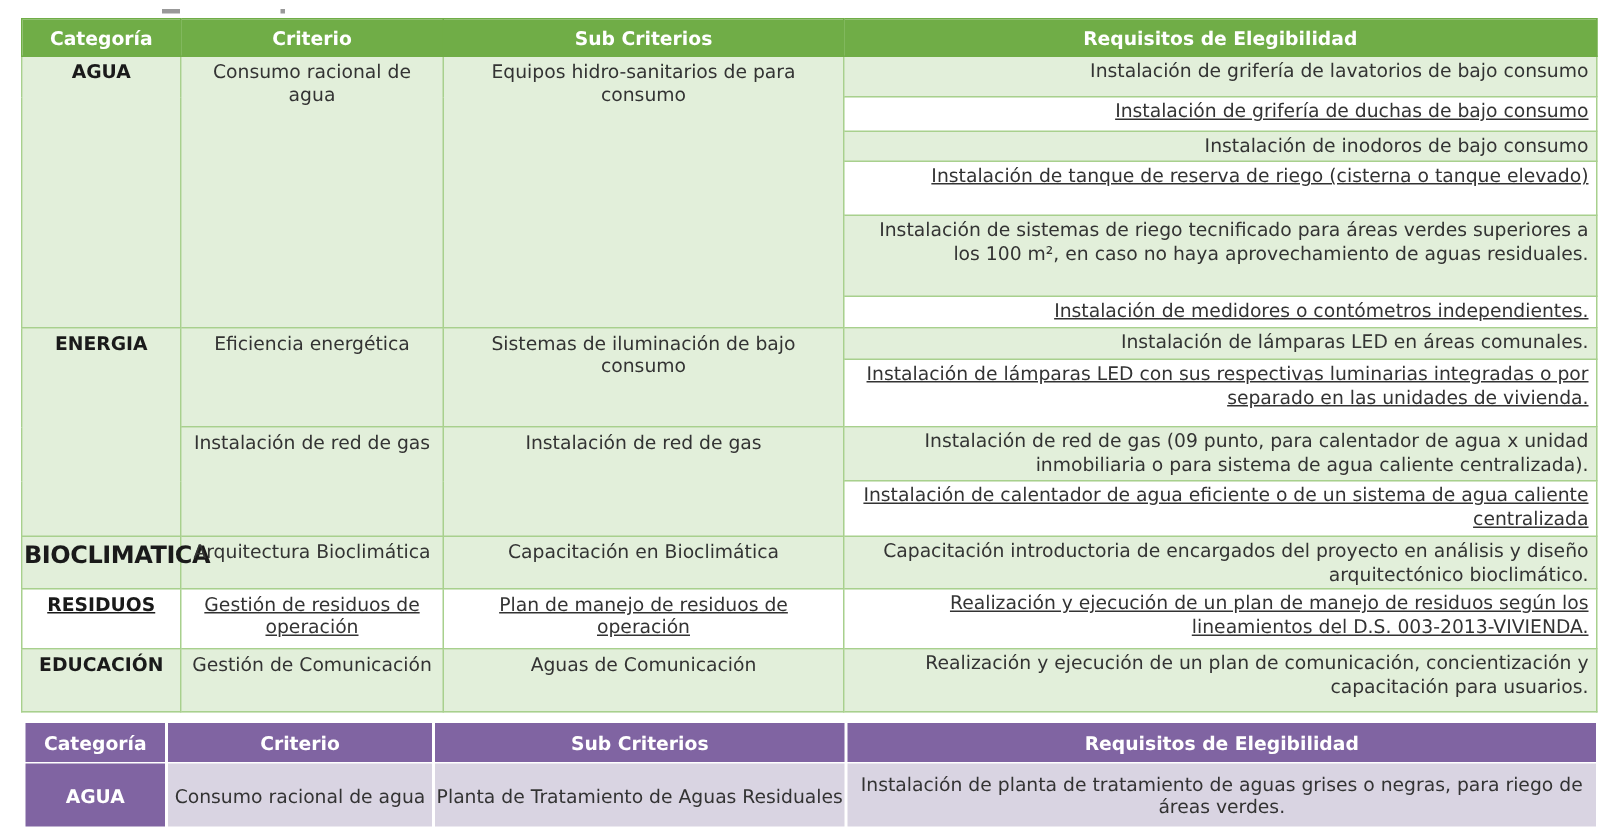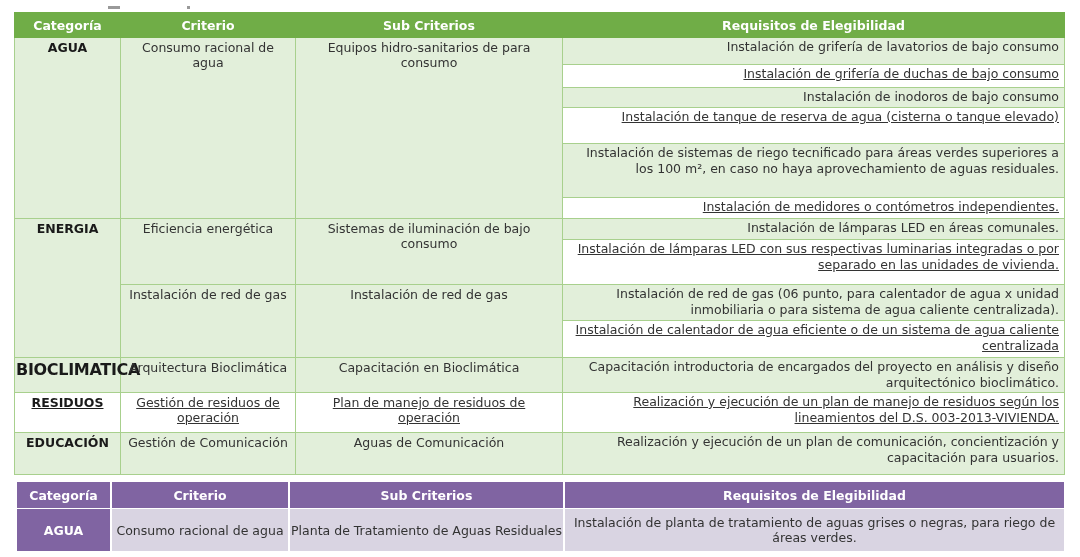--- a/index.html
+++ b/index.html
@@ -53,42 +53,42 @@
       <td class="g ctr" rowspan="6">Equipos hidro-sanitarios de para consumo</td>
       <td class="g req">Instalación de grifería de lavatorios de bajo consumo</td>
     </tr>
     <tr style="height:23px">
       <td class="w req">Instalación de grifería de duchas de bajo consumo</td>
     </tr>
     <tr style="height:20px">
       <td class="g req">Instalación de inodoros de bajo consumo</td>
     </tr>
     <tr style="height:36px">
-      <td class="w req">Instalación de tanque de reserva de agua (cisterna o tanque elevado)</td>
+      <td class="w req">Instalación de tanque de reserva de riego (cisterna o tanque elevado)</td>
     </tr>
     <tr style="height:54px">
       <td class="g req">Instalación de sistemas de riego tecnificado para áreas verdes superiores a los 100 m², en caso no haya aprovechamiento de aguas residuales.</td>
     </tr>
     <tr style="height:21px">
       <td class="w req">Instalación de medidores o contómetros independientes.</td>
     </tr>
 
     <tr style="height:21px">
       <td class="g cat" rowspan="4">ENERGIA</td>
       <td class="g ctr" rowspan="2">Eficiencia energética</td>
       <td class="g ctr" rowspan="2">Sistemas de iluminación de bajo consumo</td>
       <td class="g req">Instalación de lámparas LED en áreas comunales.</td>
     </tr>
     <tr style="height:45px">
       <td class="w req">Instalación de lámparas LED con sus respectivas luminarias integradas o por separado en las unidades de vivienda.</td>
     </tr>
     <tr style="height:36px">
       <td class="g ctr" rowspan="2">Instalación de red de gas</td>
       <td class="g ctr" rowspan="2">Instalación de red de gas</td>
-      <td class="g req">Instalación de red de gas (06 punto, para calentador de agua x unidad inmobiliaria o para  sistema  de agua caliente centralizada).</td>
+      <td class="g req">Instalación de red de gas (09 punto, para calentador de agua x unidad inmobiliaria o para  sistema  de agua caliente centralizada).</td>
     </tr>
     <tr style="height:37px">
       <td class="w req">Instalación de calentador de agua eficiente o de un sistema de agua caliente centralizada</td>
     </tr>
 
     <tr style="height:35px">
       <td class="g cat small">BIOCLIMATICA</td>
       <td class="g ctr">Arquitectura Bioclimática</td>
       <td class="g ctr">Capacitación en Bioclimática</td>
       <td class="g req">Capacitación introductoria de encargados del proyecto en análisis y diseño arquitectónico bioclimático.</td>

